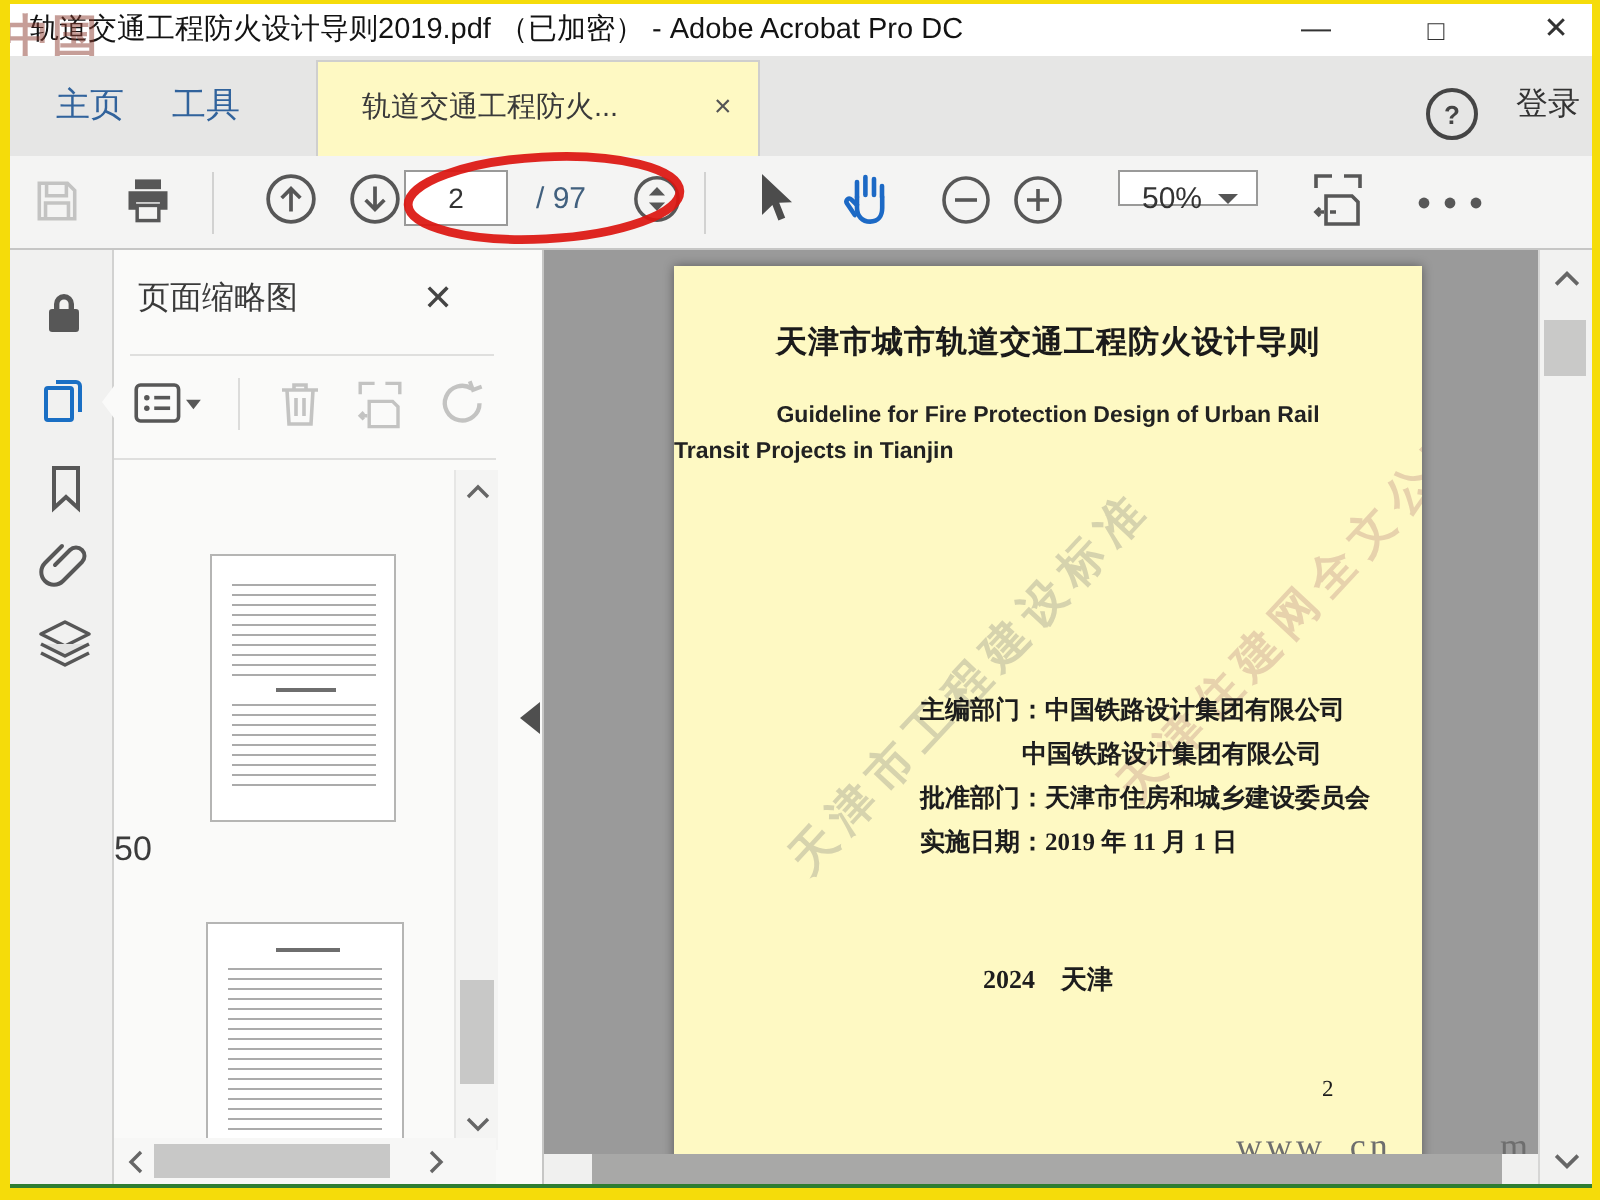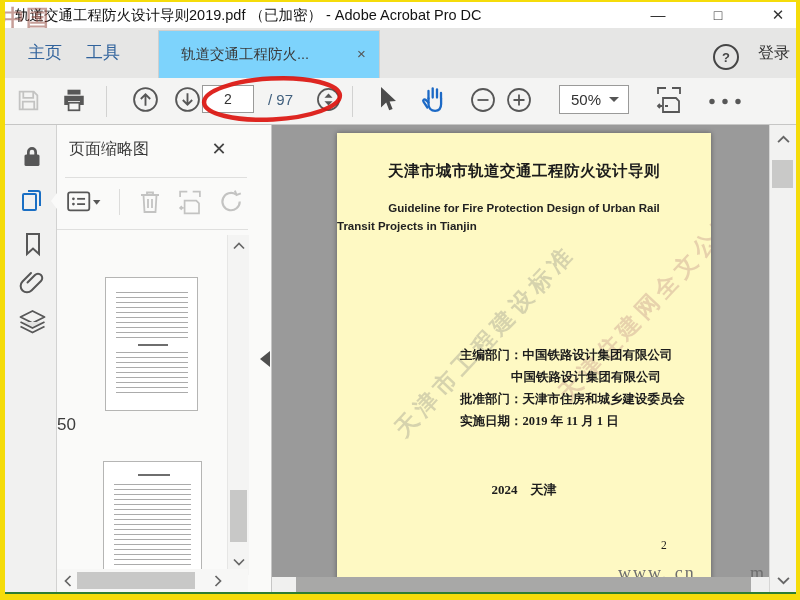--- a/index.html
+++ b/index.html
@@ -26,21 +26,21 @@
     <div class="abs" style="left:10px;top:0;width:620px;height:26px;line-height:26px;font-size:14.5px;color:#131313;white-space:nowrap;overflow:hidden;">轨道交通工程防火设计导则2019.pdf （已加密） - Adobe Acrobat Pro DC</div>
     <div class="abs wm" style="left:-3px;top:1px;font-size:23px;font-weight:bold;color:rgba(141,62,50,0.5);letter-spacing:1px;">中国</div>
     <div class="abs glyph" style="left:640px;top:1px;width:26px;height:24px;">—</div>
     <div class="abs glyph" style="left:700px;top:1px;width:26px;height:24px;font-size:14px;">□</div>
     <div class="abs glyph" style="left:760px;top:1px;width:26px;height:24px;">✕</div>
   </div>
 
   <div class="abs" style="left:5px;top:28px;width:791px;height:50px;background:#e6e6e5;">
     <div class="abs navbtn" style="left:14px;top:0;width:52px;height:50px;">主页</div>
     <div class="abs navbtn" style="left:72px;top:0;width:52px;height:60px;">工具</div>
-    <div class="abs" style="left:153px;top:2px;width:222px;height:48px;background:#7dd3fc;border:1px solid #cfcfce;border-bottom:none;box-sizing:border-box;">
+    <div class="abs" style="left:153px;top:2px;width:222px;height:48px;background:#fef9c3;border:1px solid #cfcfce;border-bottom:none;box-sizing:border-box;">
       <span class="abs" style="left:22px;top:0;line-height:46px;font-size:14.5px;color:#3a3a3a;white-space:nowrap;">轨道交通工程防火...</span>
       <span class="abs" style="left:198px;top:0;line-height:46px;font-size:15px;color:#555;">×</span>
     </div>
     <div class="abs ico" style="left:708px;top:16px;width:22px;height:22px;border:2px solid #454545;border-radius:50%;font-size:13px;font-weight:bold;color:#454545;">
       <span>?</span>
     </div>
     <div class="abs" style="left:753px;top:0;width:44px;height:50px;line-height:50px;font-size:16px;color:#333;">登录</div>
   </div>
 
   <div class="abs" style="left:5px;top:78px;width:791px;height:47px;background:#f4f4f3;border-bottom:1px solid #c6c6c5;box-sizing:border-box;">
@@ -101,21 +101,21 @@
           <circle cx="13" cy="13" r="11"></circle>
           <path d="M7.5 13h11"></path>
         </svg>
     </div>
     <div class="abs ico" style="left:501px;top:9px;width:26px;height:26px;color:#575757;">
       <svg width="26" height="26" viewBox="0 0 26 26" fill="none" stroke="currentColor" stroke-width="1.8">
           <circle cx="13" cy="13" r="11"></circle>
           <path d="M7.5 13h11M13 7.5v11"></path>
         </svg>
     </div>
-    <div class="abs" style="left:554px;top:7px;width:70px;height:29px;background:#fff;border:1px solid #9a9a99;box-sizing:border-box;">
+    <div class="abs" style="left:554px;top:7px;width:70px;height:18px;background:#fff;border:1px solid #9a9a99;box-sizing:border-box;">
       <span style="position:absolute;left:11px;top:0;line-height:27px;font-size:15px;color:#333;">50%</span>
       <span style="position:absolute;right:9px;top:11px;width:0;height:0;border-left:5px solid transparent;border-right:5px solid transparent;border-top:5px solid #555;"></span>
     </div>
     <div class="abs ico" style="left:648px;top:6px;width:32px;height:32px;color:#575757;">
       <svg width="30" height="30" viewBox="0 0 30 30" fill="none" stroke="currentColor" stroke-width="1.8">
           <path d="M4 9V3h8M26 9V3h-8"></path>
           <path d="M9 13h13l3 3v11H9z"></path>
           <path d="M4 21h4M6 19l-2 2 2 2M11 21h3"></path>
         </svg>
     </div>

